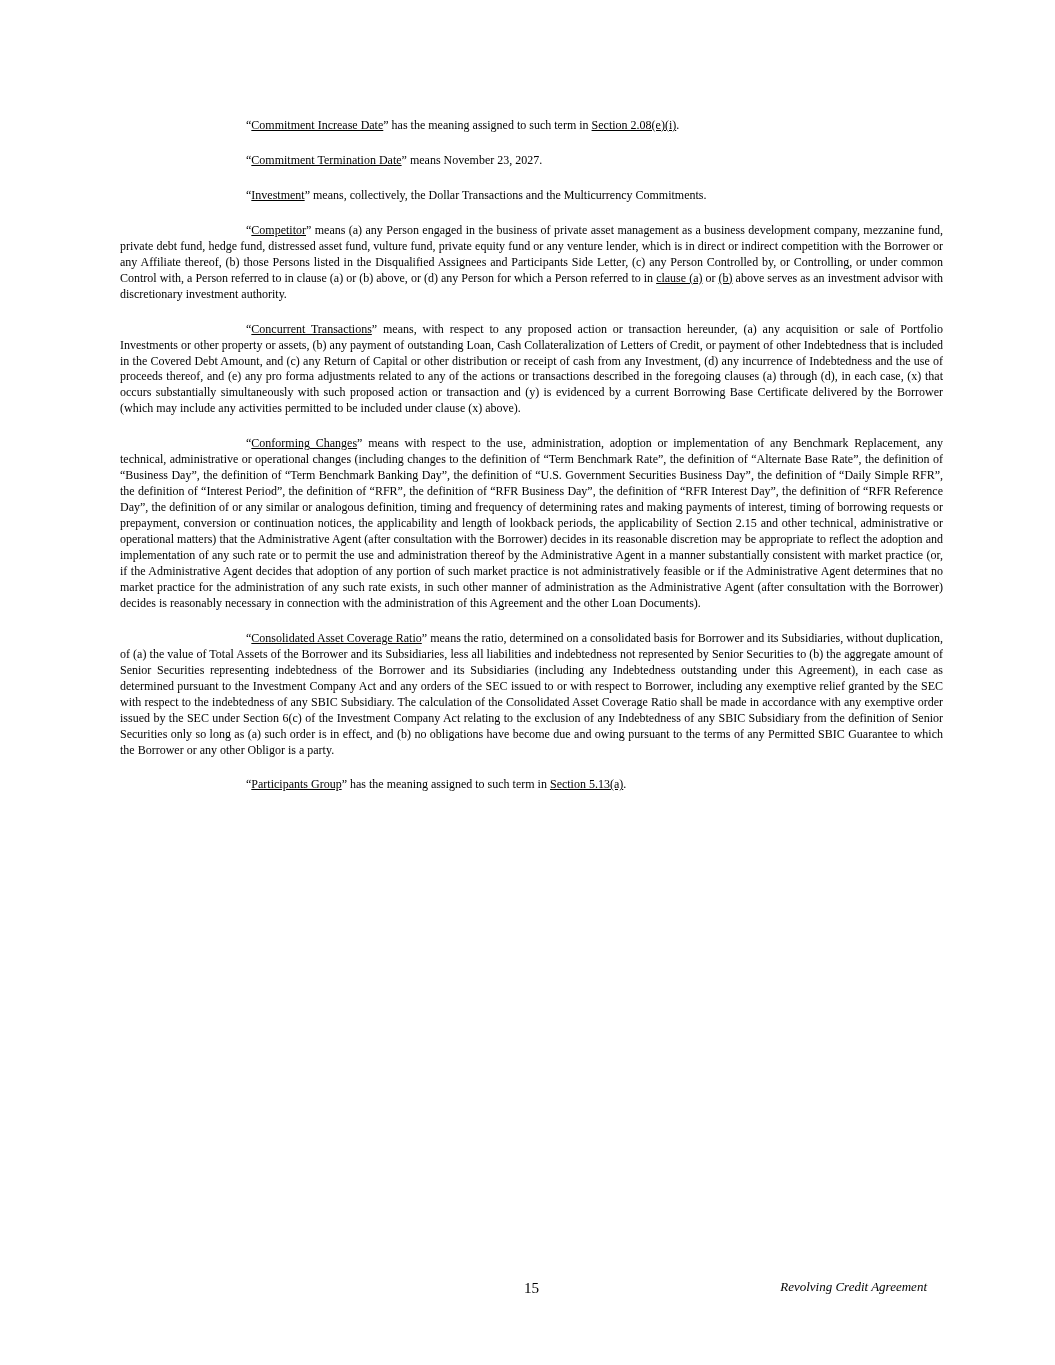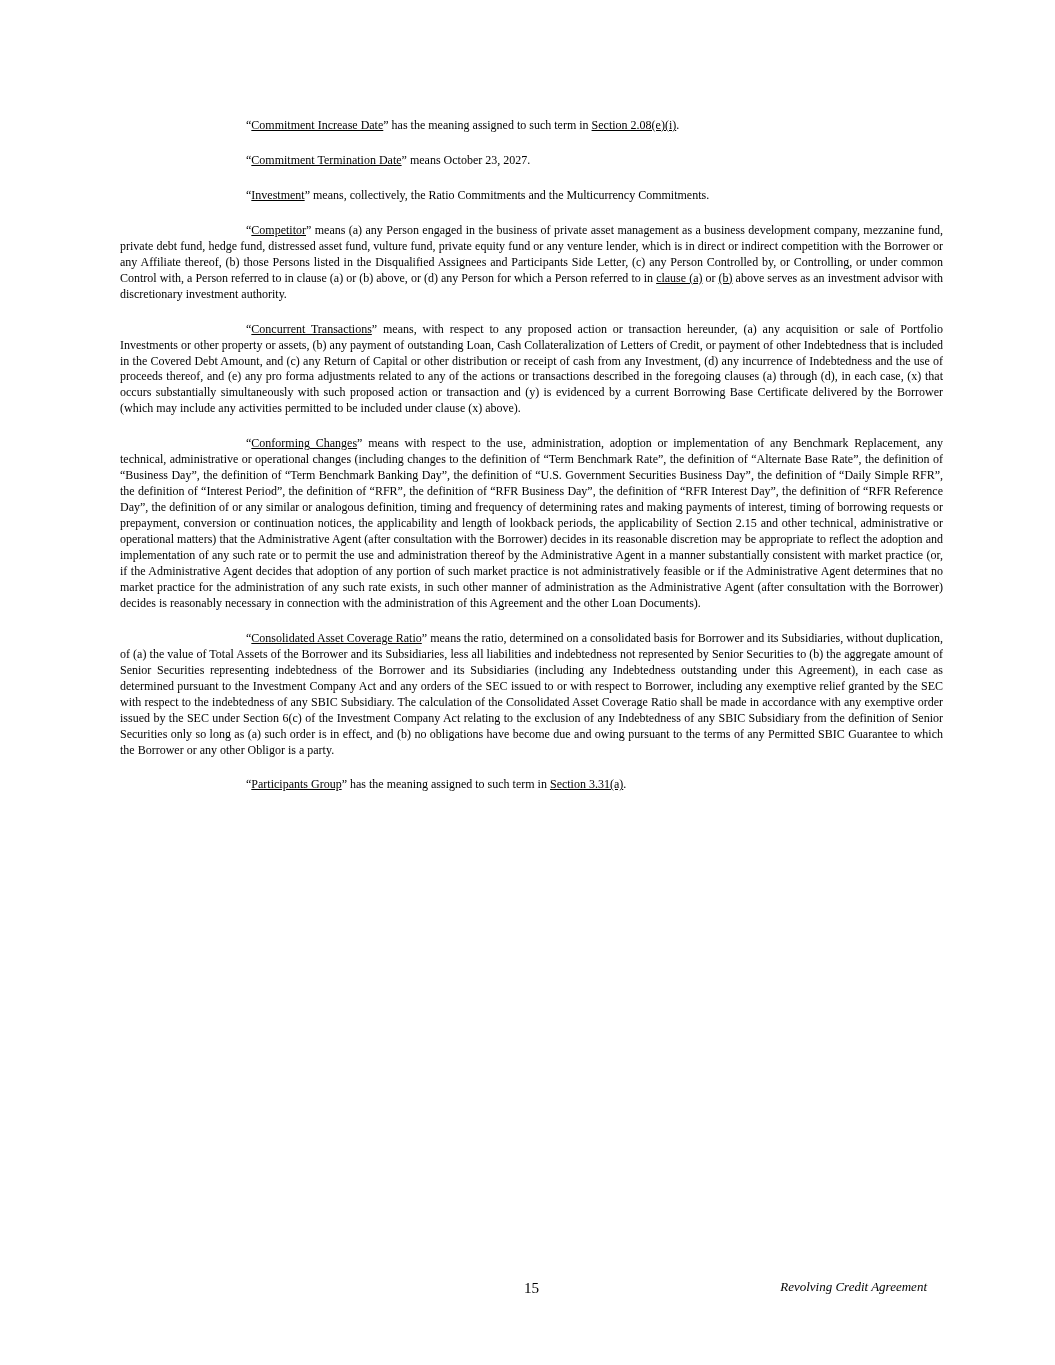--- a/index.html
+++ b/index.html
@@ -62,45 +62,45 @@
 
 <div class="page">
 
   <div class="body-text">
 
     <p class="para">
       <span class="lead-indent"></span><span>“</span><span class="u">Commitment Increase Date</span><span>” </span><span>has the meaning assigned to such term in </span><span class="u">Section 2.08(e)(i)</span><span>.</span>
     </p>
 
     <p class="para">
-      <span class="lead-indent"></span><span>“</span><span class="u">Commitment Termination Date</span><span>” </span><span>means October 23, 2027.</span>
+      <span class="lead-indent"></span><span>“</span><span class="u">Commitment Termination Date</span><span>” </span><span>means November 23, 2027.</span>
     </p>
 
     <p class="para">
-      <span class="lead-indent"></span><span>“</span><span class="u">Investment</span><span>” </span><span>means, collectively, the Ratio Commitments and the Multicurrency Commitments.</span>
+      <span class="lead-indent"></span><span>“</span><span class="u">Investment</span><span>” </span><span>means, collectively, the Dollar Transactions and the Multicurrency Commitments.</span>
     </p>
 
     <p class="para">
       <span class="lead-indent"></span><span>“</span><span class="u">Competitor</span><span>” </span><span>means (a) any Person engaged in the business of private asset management as a business development company, mezzanine fund, private debt fund, hedge fund, distressed asset fund, vulture fund, private equity fund or any venture lender, which is in direct or indirect competition with the Borrower or any Affiliate thereof, (b) those Persons listed in the Disqualified Assignees and Participants Side Letter, (c) any Person Controlled by, or Controlling, or under common Control with, a Person referred to in clause (a) or (b) above, or (d) any Person for which a Person referred to in </span><span class="u">clause (a)</span><span> or </span><span class="u">(b)</span><span> above serves as an investment advisor with discretionary investment authority.</span>
     </p>
 
     <p class="para">
       <span class="lead-indent"></span><span>“</span><span class="u">Concurrent Transactions</span><span>” </span><span>means, with respect to any proposed action or transaction hereunder, (a) any acquisition or sale of Portfolio Investments or other property or assets, (b) any payment of outstanding Loan, Cash Collateralization of Letters of Credit, or payment of other Indebtedness that is included in the Covered Debt Amount, and (c) any Return of Capital or other distribution or receipt of cash from any Investment, (d) any incurrence of Indebtedness and the use of proceeds thereof, and (e) any pro forma adjustments related to any of the actions or transactions described in the foregoing clauses (a) through (d), in each case, (x) that occurs substantially simultaneously with such proposed action or transaction and (y) is evidenced by a current Borrowing Base Certificate delivered by the Borrower (which may include any activities permitted to be included under clause (x) above).</span>
     </p>
 
     <p class="para">
       <span class="lead-indent"></span><span>“</span><span class="u">Conforming Changes</span><span>” </span><span>means with respect to the use, administration, adoption or implementation of any Benchmark Replacement, any technical, administrative or operational changes (including changes to the definition of “Term Benchmark Rate”, the definition of “Alternate Base Rate”, the definition of “Business Day”, the definition of “Term Benchmark Banking Day”, the definition of “U.S. Government Securities Business Day”, the definition of “Daily Simple RFR”, the definition of “Interest Period”, the definition of “RFR”, the definition of “RFR Business Day”, the definition of “RFR Interest Day”, the definition of “RFR Reference Day”, the definition of or any similar or analogous definition, timing and frequency of determining rates and making payments of interest, timing of borrowing requests or prepayment, conversion or continuation notices, the applicability and length of lookback periods, the applicability of Section 2.15 and other technical, administrative or operational matters) that the Administrative Agent (after consultation with the Borrower) decides in its reasonable discretion may be appropriate to reflect the adoption and implementation of any such rate or to permit the use and administration thereof by the Administrative Agent in a manner substantially consistent with market practice (or, if the Administrative Agent decides that adoption of any portion of such market practice is not administratively feasible or if the Administrative Agent determines that no market practice for the administration of any such rate exists, in such other manner of administration as the Administrative Agent (after consultation with the Borrower) decides is reasonably necessary in connection with the administration of this Agreement and the other Loan Documents).</span>
     </p>
 
     <p class="para">
       <span class="lead-indent"></span><span>“</span><span class="u">Consolidated Asset Coverage Ratio</span><span>” </span><span>means the ratio, determined on a consolidated basis for Borrower and its Subsidiaries, without duplication, of (a) the value of Total Assets of the Borrower and its Subsidiaries, less all liabilities and indebtedness not represented by Senior Securities to (b) the aggregate amount of Senior Securities representing indebtedness of the Borrower and its Subsidiaries (including any Indebtedness outstanding under this Agreement), in each case as determined pursuant to the Investment Company Act and any orders of the SEC issued to or with respect to Borrower, including any exemptive relief granted by the SEC with respect to the indebtedness of any SBIC Subsidiary.  The calculation of the Consolidated Asset Coverage Ratio shall be made in accordance with any exemptive order issued by the SEC under Section 6(c) of the Investment Company Act relating to the exclusion of any Indebtedness of any SBIC Subsidiary from the definition of Senior Securities only so long as (a) such order is in effect, and (b) no obligations have become due and owing pursuant to the terms of any Permitted SBIC Guarantee to which the Borrower or any other Obligor is a party.</span>
     </p>
 
     <p class="para">
-      <span class="lead-indent"></span><span>“</span><span class="u">Participants Group</span><span>” </span><span>has the meaning assigned to such term in </span><span class="u">Section 3.31(a)</span><span>.</span>
+      <span class="lead-indent"></span><span>“</span><span class="u">Participants Group</span><span>” </span><span>has the meaning assigned to such term in </span><span class="u">Section 5.13(a)</span><span>.</span>
     </p>
 
   </div>
 
   <div class="footer">
     <span class="page-number">15</span>
     <span class="footer-title">Revolving Credit Agreement</span>
   </div>
 
 </div>

